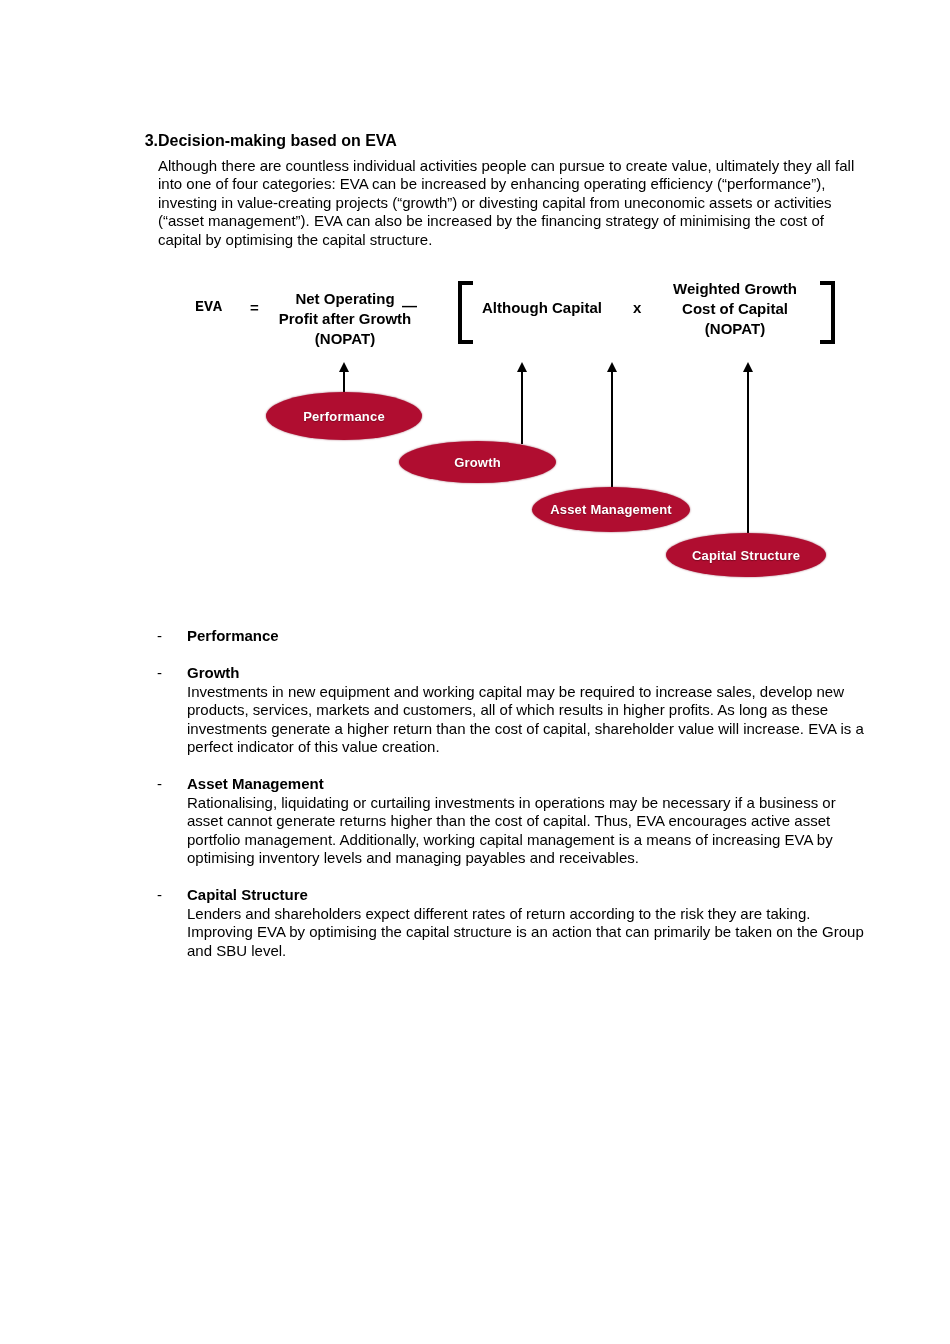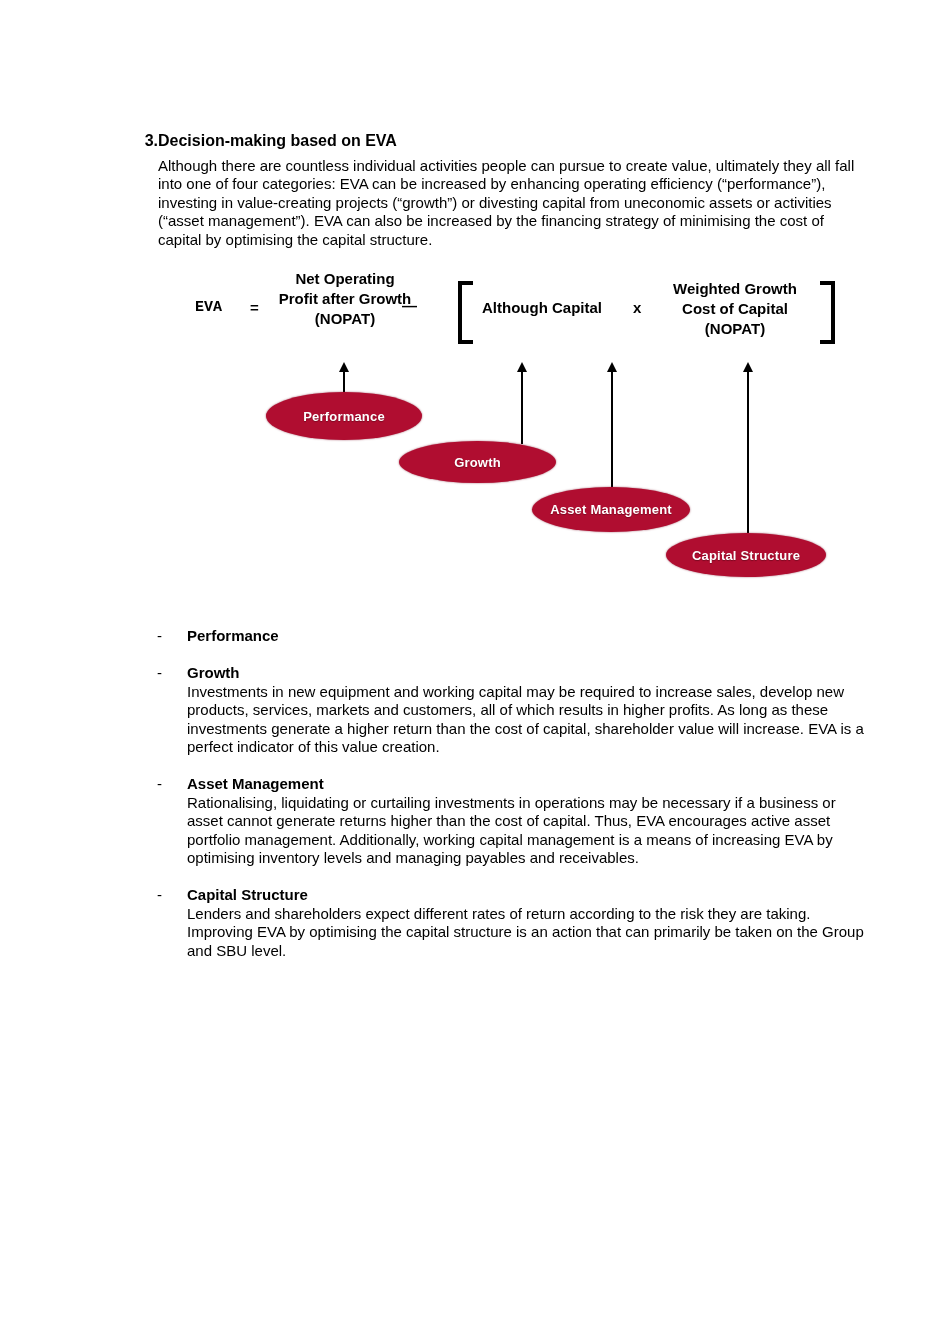--- a/index.html
+++ b/index.html
@@ -52,21 +52,21 @@
 
   <div class="heading">
     <span class="num">3.</span><span>Decision-making based on EVA</span>
   </div>
 
   <div class="intro">Although there are countless individual activities people can pursue to create value, ultimately they all fall into one of four categories: EVA can be increased by enhancing operating efficiency (“performance”), investing in value-creating projects (“growth”) or divesting capital from uneconomic assets or activities (“asset management”). EVA can also be increased by the financing strategy of minimising the cost of capital by optimising the capital structure.</div>
 
   <div>
     <span class="formula-el" style="left:195px; top:299px;font-family:Liberation Mono, monospace;">EVA</span>
     <span class="formula-el" style="left:250px; top:299px;">=</span>
-    <div class="formula-el f-stack" style="left:278px; top:269px; width:134px;">
+    <div class="formula-el f-stack" style="left:278px; top:289px; width:134px;">
       <div>Net Operating</div>
       <div>Profit after Growth</div>
       <div>(NOPAT)</div>
     </div>
     <span class="formula-el" style="left:402px; top:297px;">—</span>
     <div class="bracket left" style="left:458px; top:281px;"></div>
     <span class="formula-el" style="left:482px; top:299px;">Although Capital</span>
     <span class="formula-el" style="left:633px; top:299px;">x</span>
     <div class="formula-el f-stack" style="left:660px; top:279px; width:150px;">
       <div>Weighted Growth</div>

